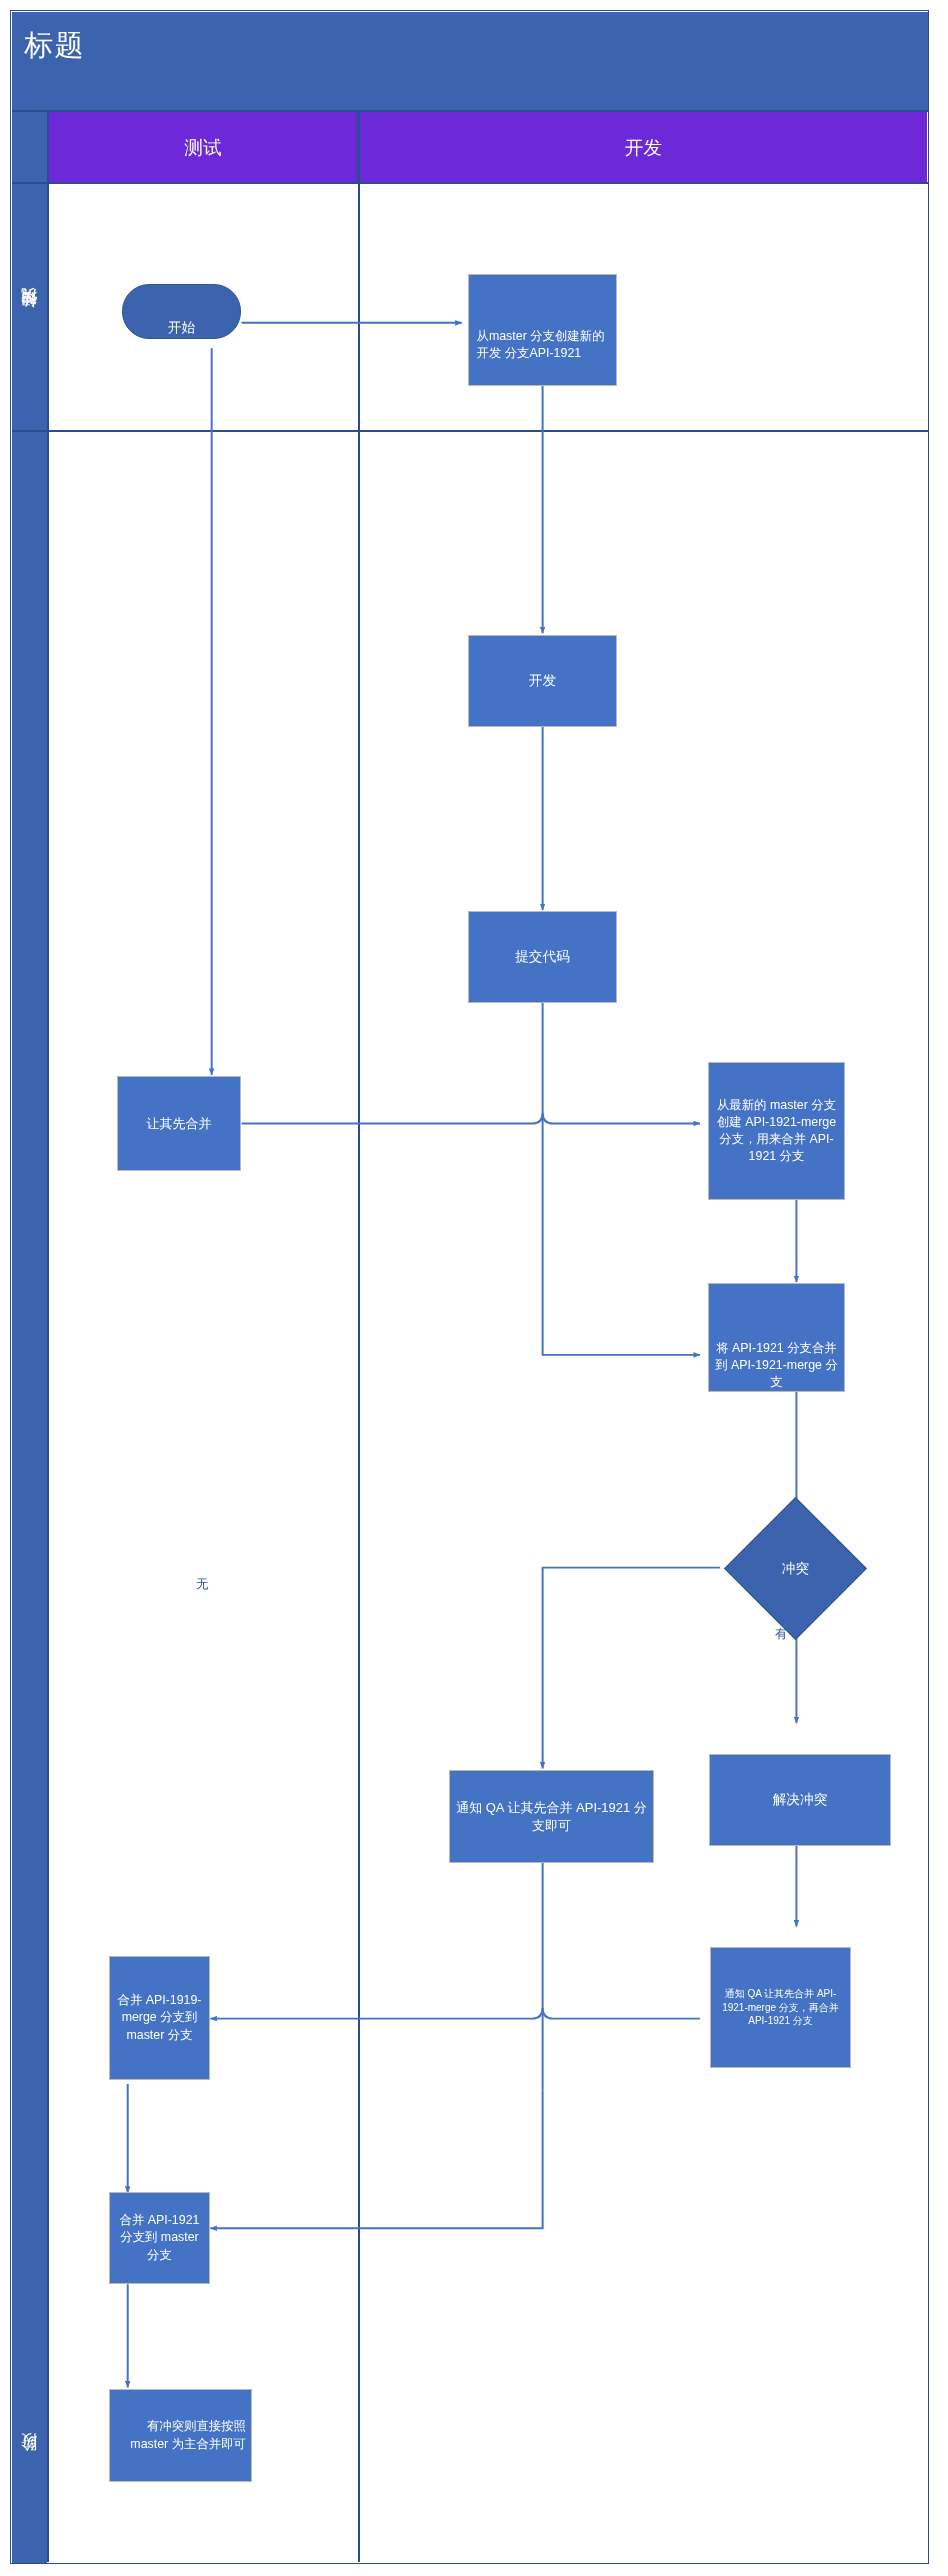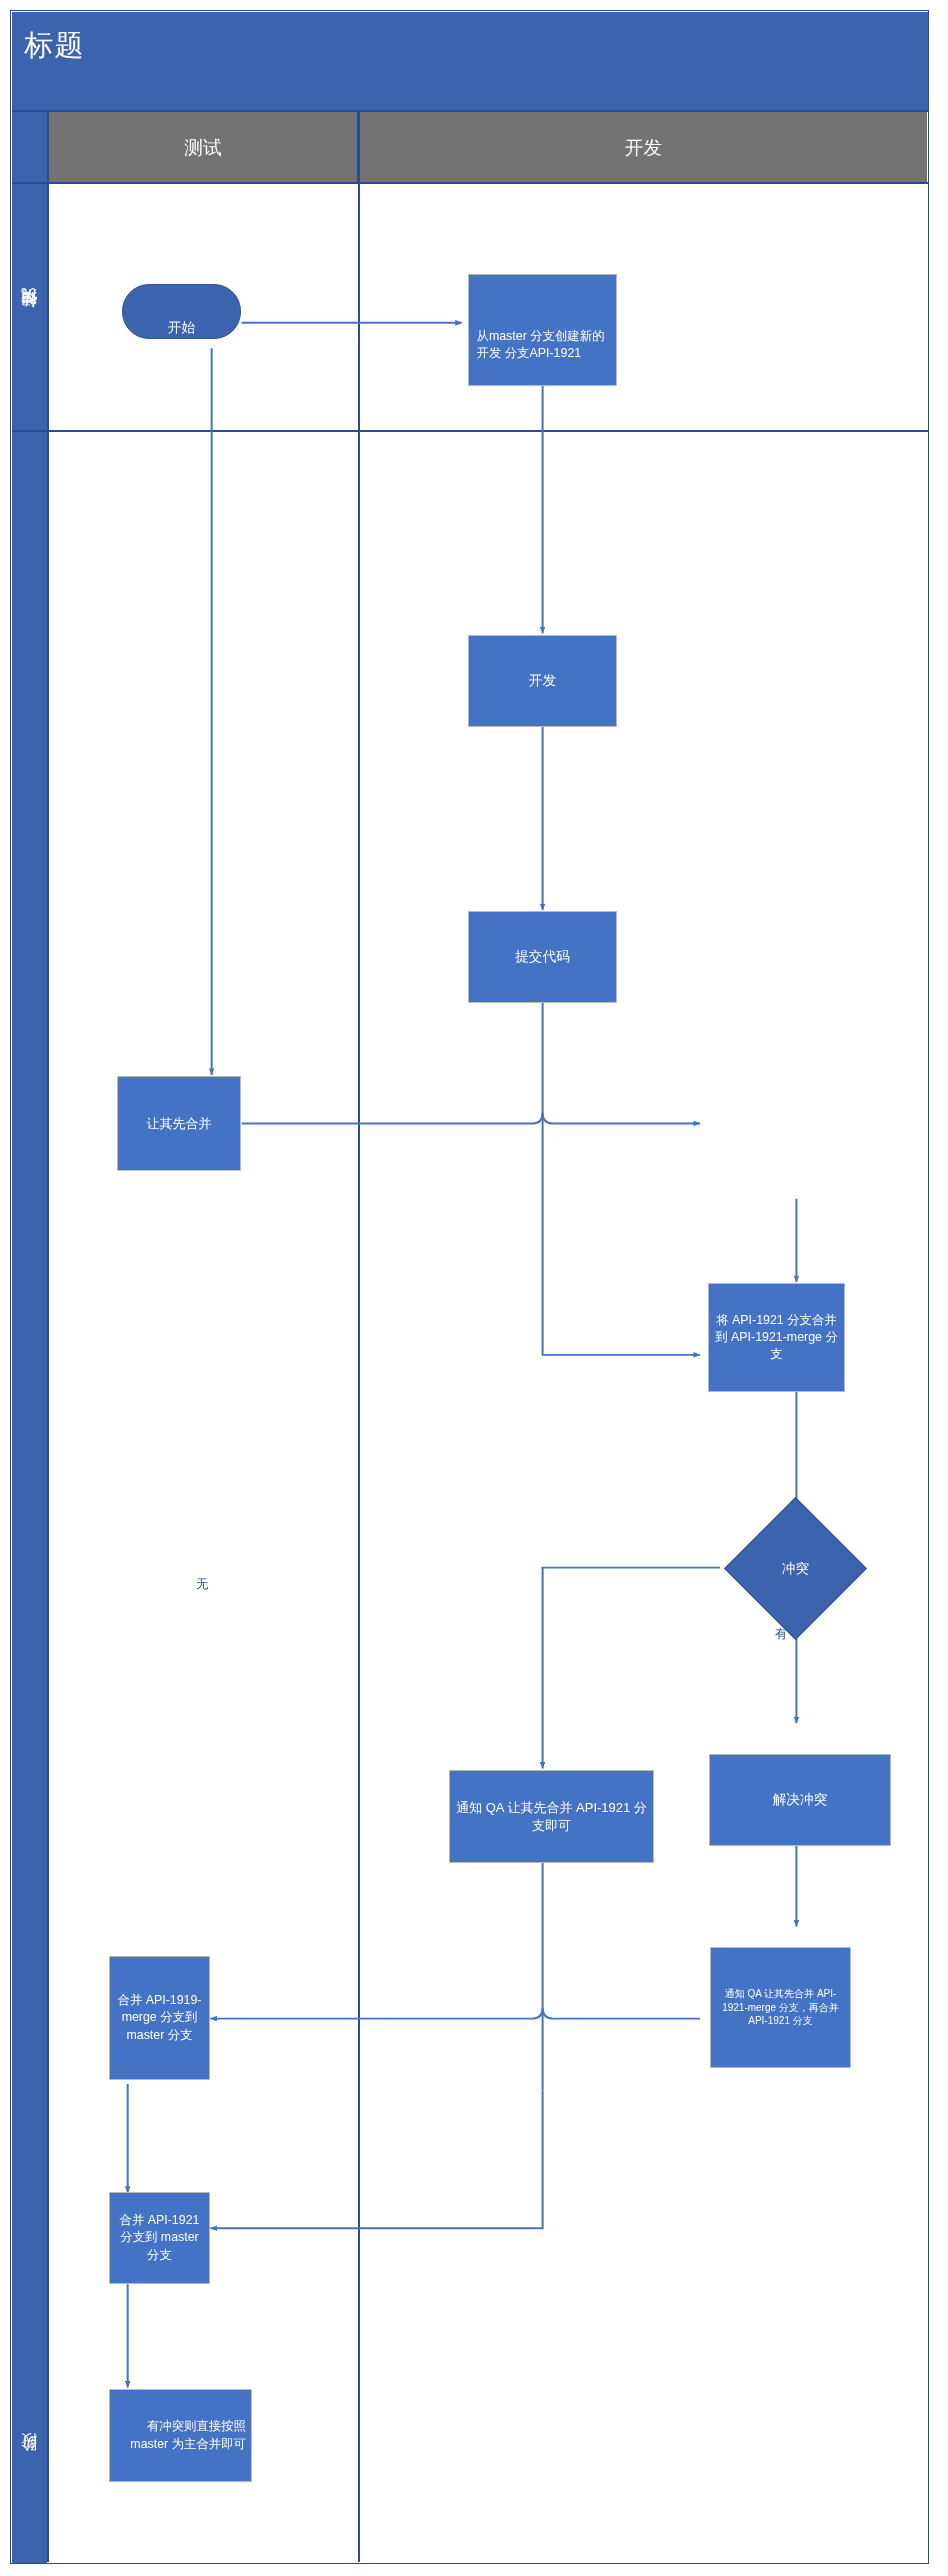--- a/index.html
+++ b/index.html
@@ -11,21 +11,21 @@
   .frame{position:absolute;left:10px;top:10px;width:919px;height:2554px;
          border:1.9px solid #2a4d8f;box-sizing:border-box;background:#ffffff;}
 
   
   .title-band{position:absolute;left:11.8px;top:11.8px;width:916px;height:98px;
               background:#3c63ad;box-sizing:border-box;}
   .title-text{position:absolute;left:12.4px;top:18.7px;color:#ffffff;
               font-size:29px;line-height:1.1;letter-spacing:1.2px;}
 
   
-  .colhdr{position:absolute;top:112px;height:72px;background:#737373;
+  .colhdr{position:absolute;top:112px;height:72px;background:#6d28d9;
           color:#ffffff;font-size:18.7px;display:flex;align-items:center;
           justify-content:center;box-sizing:border-box;}
   .colhdr.test{left:49px;width:309px;border-right:1.9px solid #2a4d8f;}
   .colhdr.dev{left:360px;width:567px;}
 
   
   .lane-label{position:absolute;left:11.8px;width:35px;background:#3c63ad;
               color:#ffffff;display:flex;align-items:center;justify-content:center;
               box-sizing:border-box;}
   .lane-label span{writing-mode:vertical-rl;transform:rotate(180deg);
@@ -151,22 +151,25 @@
   </div>
 
   <div class="node plain" style="left:468px;top:911px;width:149px;height:92px;font-size:13.7px;">
     <span class="t">提交代码</span>
   </div>
 
   <div class="node plain" style="left:117px;top:1076px;width:124px;height:95px;font-size:13px;">
     <span class="t">让其先合并</span>
   </div>
 
-
-  <div class="node plain" style="left:708px;top:1283px;width:137px;height:109px;font-size:12.4px;">
+  <div class="node plain" style="left:708px;top:1062px;width:137px;height:138px;font-size:12.4px;">
+    <span class="t">从最新的 master 分支创建 API-1921-merge 分支，用来合并 API-1921 分支</span>
+  </div>
+
+  <div class="node plain" style="left:708px;top:1283px;width:137px;height:109px;font-size:12.4px;align-items:flex-end;">
     <span class="t">将 API-1921 分支合并到 API-1921-merge 分支</span>
   </div>
 
   <div class="diamond" style="left:745px;top:1518px;width:101px;height:101px;">
     <div class="shape"></div>
     <div class="lbl">
         <span>冲突</span>
       </div>
   </div>
 

